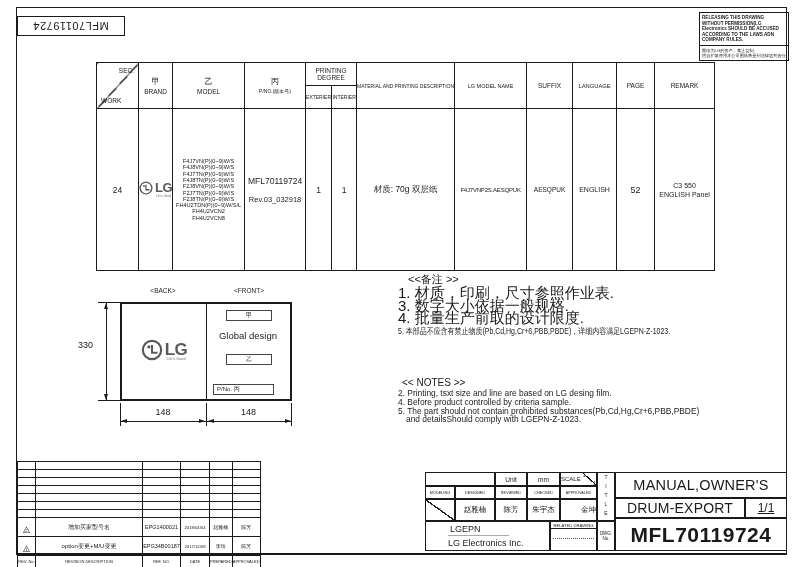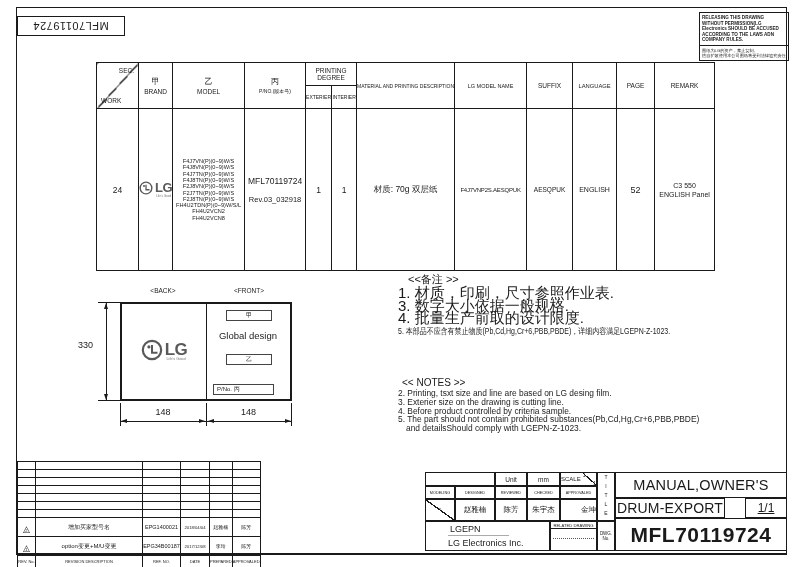--- a/index.html
+++ b/index.html
@@ -282,21 +282,20 @@
     <div class="ntitle">&lt;&lt;备注 &gt;&gt;</div>
     <div class="nitem">1.  材质，印刷，尺寸参照作业表.</div>
     <div class="nitem">3.  数字大小依据一般规格.</div>
     <div class="nitem">4.  批量生产前取的设计限度.</div>
     <div class="nitem long">5.  本部品不应含有禁止物质(Pb,Cd,Hg,Cr+6,PBB,PBDE)，详细内容满足LGEPN-Z-1023.</div>
   </div>
 
   <div class="notes-en">
     <div class="ntitle">&lt;&lt; NOTES &gt;&gt;</div>
     <div class="nitem">2. Printing, tsxt  size and line are based on LG desing film.</div>
-    <div class="nitem">3. Exterier size on the drawing is cutting line.</div>
     <div class="nitem">4. Before product controlled by criteria sample.</div>
     <div class="nitem">5. The part should not contain prohibited substances(Pb,Cd,Hg,Cr+6,PBB,PBDE)</div>
     <div class="nitem cont">and detailsShould comply with LGEPN-Z-1023.</div>
   </div>
 
   <table class="revtable">
     <colgroup>
       <col style="width:18px">
         <col style="width:107px">
         <col style="width:38px">
@@ -426,18 +425,18 @@
 
     <div class="tb-cell" style="left:172px; top:0; width:18px; height:49px;">
       <span class="title-vert">TITLE</span>
     </div>
     <div class="tb-cell dwg-lbl" style="left:172px; top:49px; width:18px; height:30px; flex-direction:column;">
       <span>DWG.</span>
       <span>No.</span>
     </div>
 
     <div class="tb-cell tb-title1" style="left:190px; top:0; width:172px; height:26px;">MANUAL,OWNER'S</div>
-    <div class="tb-cell tb-title2" style="left:190px; top:26px; width:110px; height:20px;">DRUM-EXPORT</div>
+    <div class="tb-cell tb-title2" style="left:190px; top:26px; width:130px; height:20px;">DRUM-EXPORT</div>
     <div class="tb-cell tb-sheet" style="left:320px; top:26px; width:42px; height:20px;">1/1</div>
     <div class="tb-cell tb-dwgno" style="left:190px; top:46px; width:172px; height:33px;">MFL70119724</div>
   </div>
 
 </div>
 
 </body></html>

